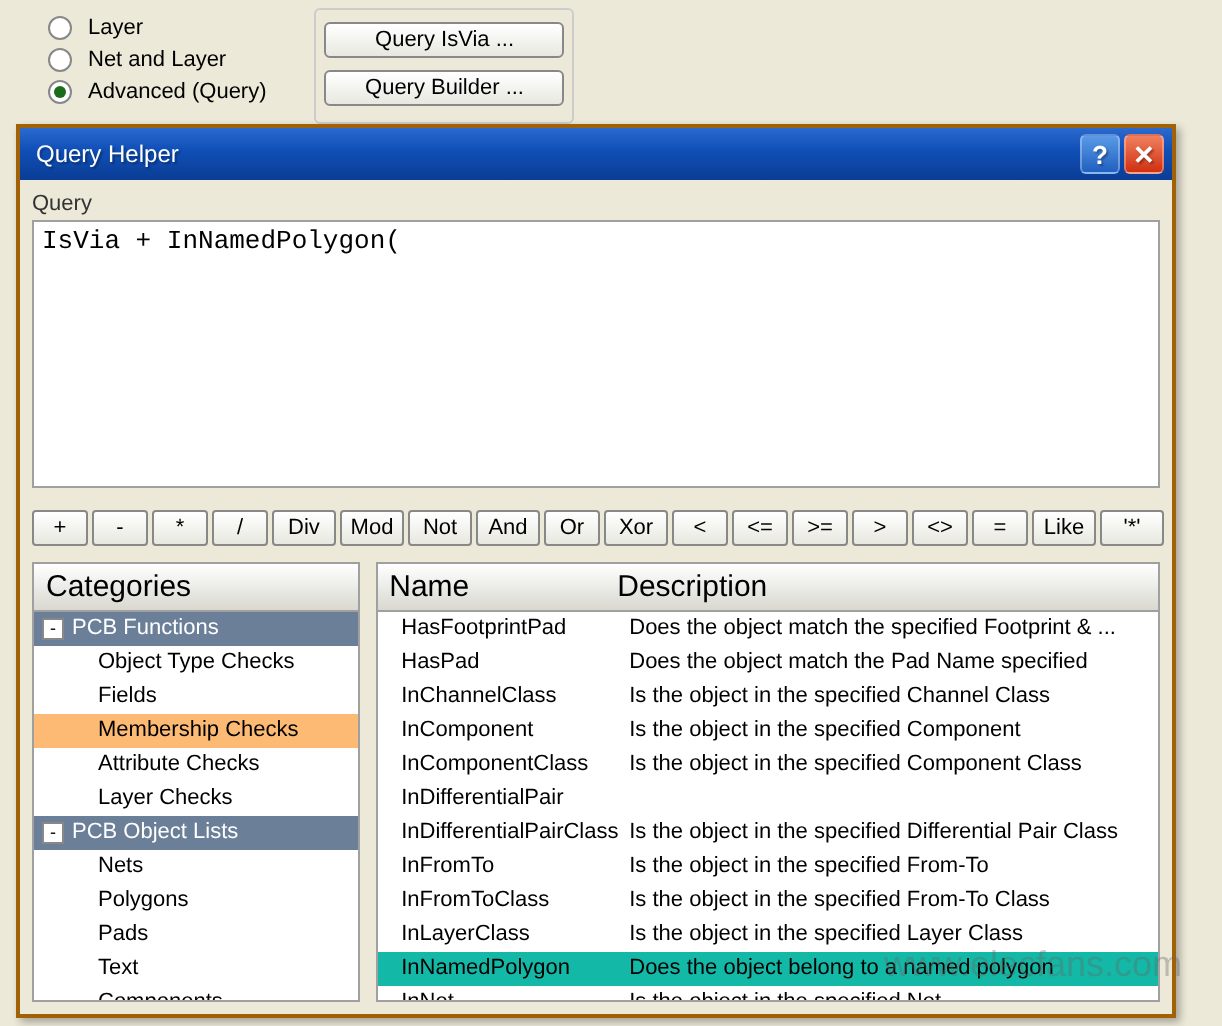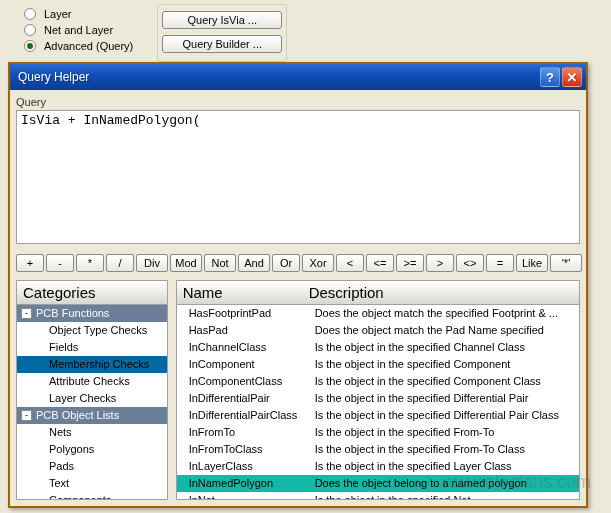--- a/index.html
+++ b/index.html
@@ -27,28 +27,28 @@
     
     .operator-bar { display: flex; gap: 2px; margin-bottom: 8px; }
     .op-btn { background: linear-gradient(#fff, #e8e8e0); border: 1px solid #888; border-radius: 2px; padding: 2px 0; font-size: 11px; cursor: pointer; min-width: 28px; text-align: center; }
     .op-btn.wide { min-width: 32px; }
     
     .lists-section { display: flex; gap: 8px; }
     .categories-panel { width: 182px; }
     .functions-panel { flex: 1; }
     .panel-header { background: linear-gradient(#fff, #d8d8d0); border: 1px solid #a0a0a0; padding: 3px 6px; font-size: 15px; display: flex; }
     .col-name { width: 114px; }
-    .col-desc { flex: 1; margin-left: 12px; }
+    .col-desc { flex: 1; }
     .tree-box, .list-box { border: 1px solid #a0a0a0; border-top: none; background: #fff; height: 195px; overflow-y: auto; position: relative; }
     .tree-box { overflow-y: scroll; }
     .list-box { overflow-y: scroll; }
     
     .tree-item { display: flex; align-items: center; padding: 1px 4px; cursor: pointer; font-size: 11px; line-height: 15px; }
     .tree-item.group { background: #6b7f99; color: #fff; }
-    .tree-item.selected { background: #0369a1; }
+    .tree-item.selected { background: #fdba74; }
     .tree-toggle { width: 11px; height: 11px; border: 1px solid #888; background: #fff; color: #000; display: inline-flex; align-items: center; justify-content: center; font-size: 9px; line-height: 1; margin-right: 4px; }
     .tree-indent { width: 28px; display: inline-block; }
     
     .list-row { display: flex; padding: 1px 20px 1px 12px; cursor: pointer; font-size: 11px; line-height: 15px; }
     .list-row.selected { background: #14b8a6; }
     .list-row .col-name { width: 114px; white-space: nowrap; overflow: hidden; }
     .list-row .col-desc { flex: 1; white-space: nowrap; overflow: hidden; text-overflow: ellipsis; }
     
     ::-webkit-scrollbar { width: 16px; }
     ::-webkit-scrollbar-track { background: #ece9d8; border-left: 1px solid #ccc; }
@@ -193,21 +193,20 @@
             <div class="list-row">
               <span class="col-name">InComponent</span>
               <span class="col-desc">Is the object in the specified Component</span>
             </div>
             <div class="list-row">
               <span class="col-name">InComponentClass</span>
               <span class="col-desc">Is the object in the specified Component Class</span>
             </div>
             <div class="list-row">
               <span class="col-name">InDifferentialPair</span>
-              <span class="col-desc">Is the object in the specified Differential Pair</span>
             </div>
             <div class="list-row">
               <span class="col-name">InDifferentialPairClass</span>
               <span class="col-desc">Is the object in the specified Differential Pair Class</span>
             </div>
             <div class="list-row">
               <span class="col-name">InFromTo</span>
               <span class="col-desc">Is the object in the specified From-To</span>
             </div>
             <div class="list-row">

